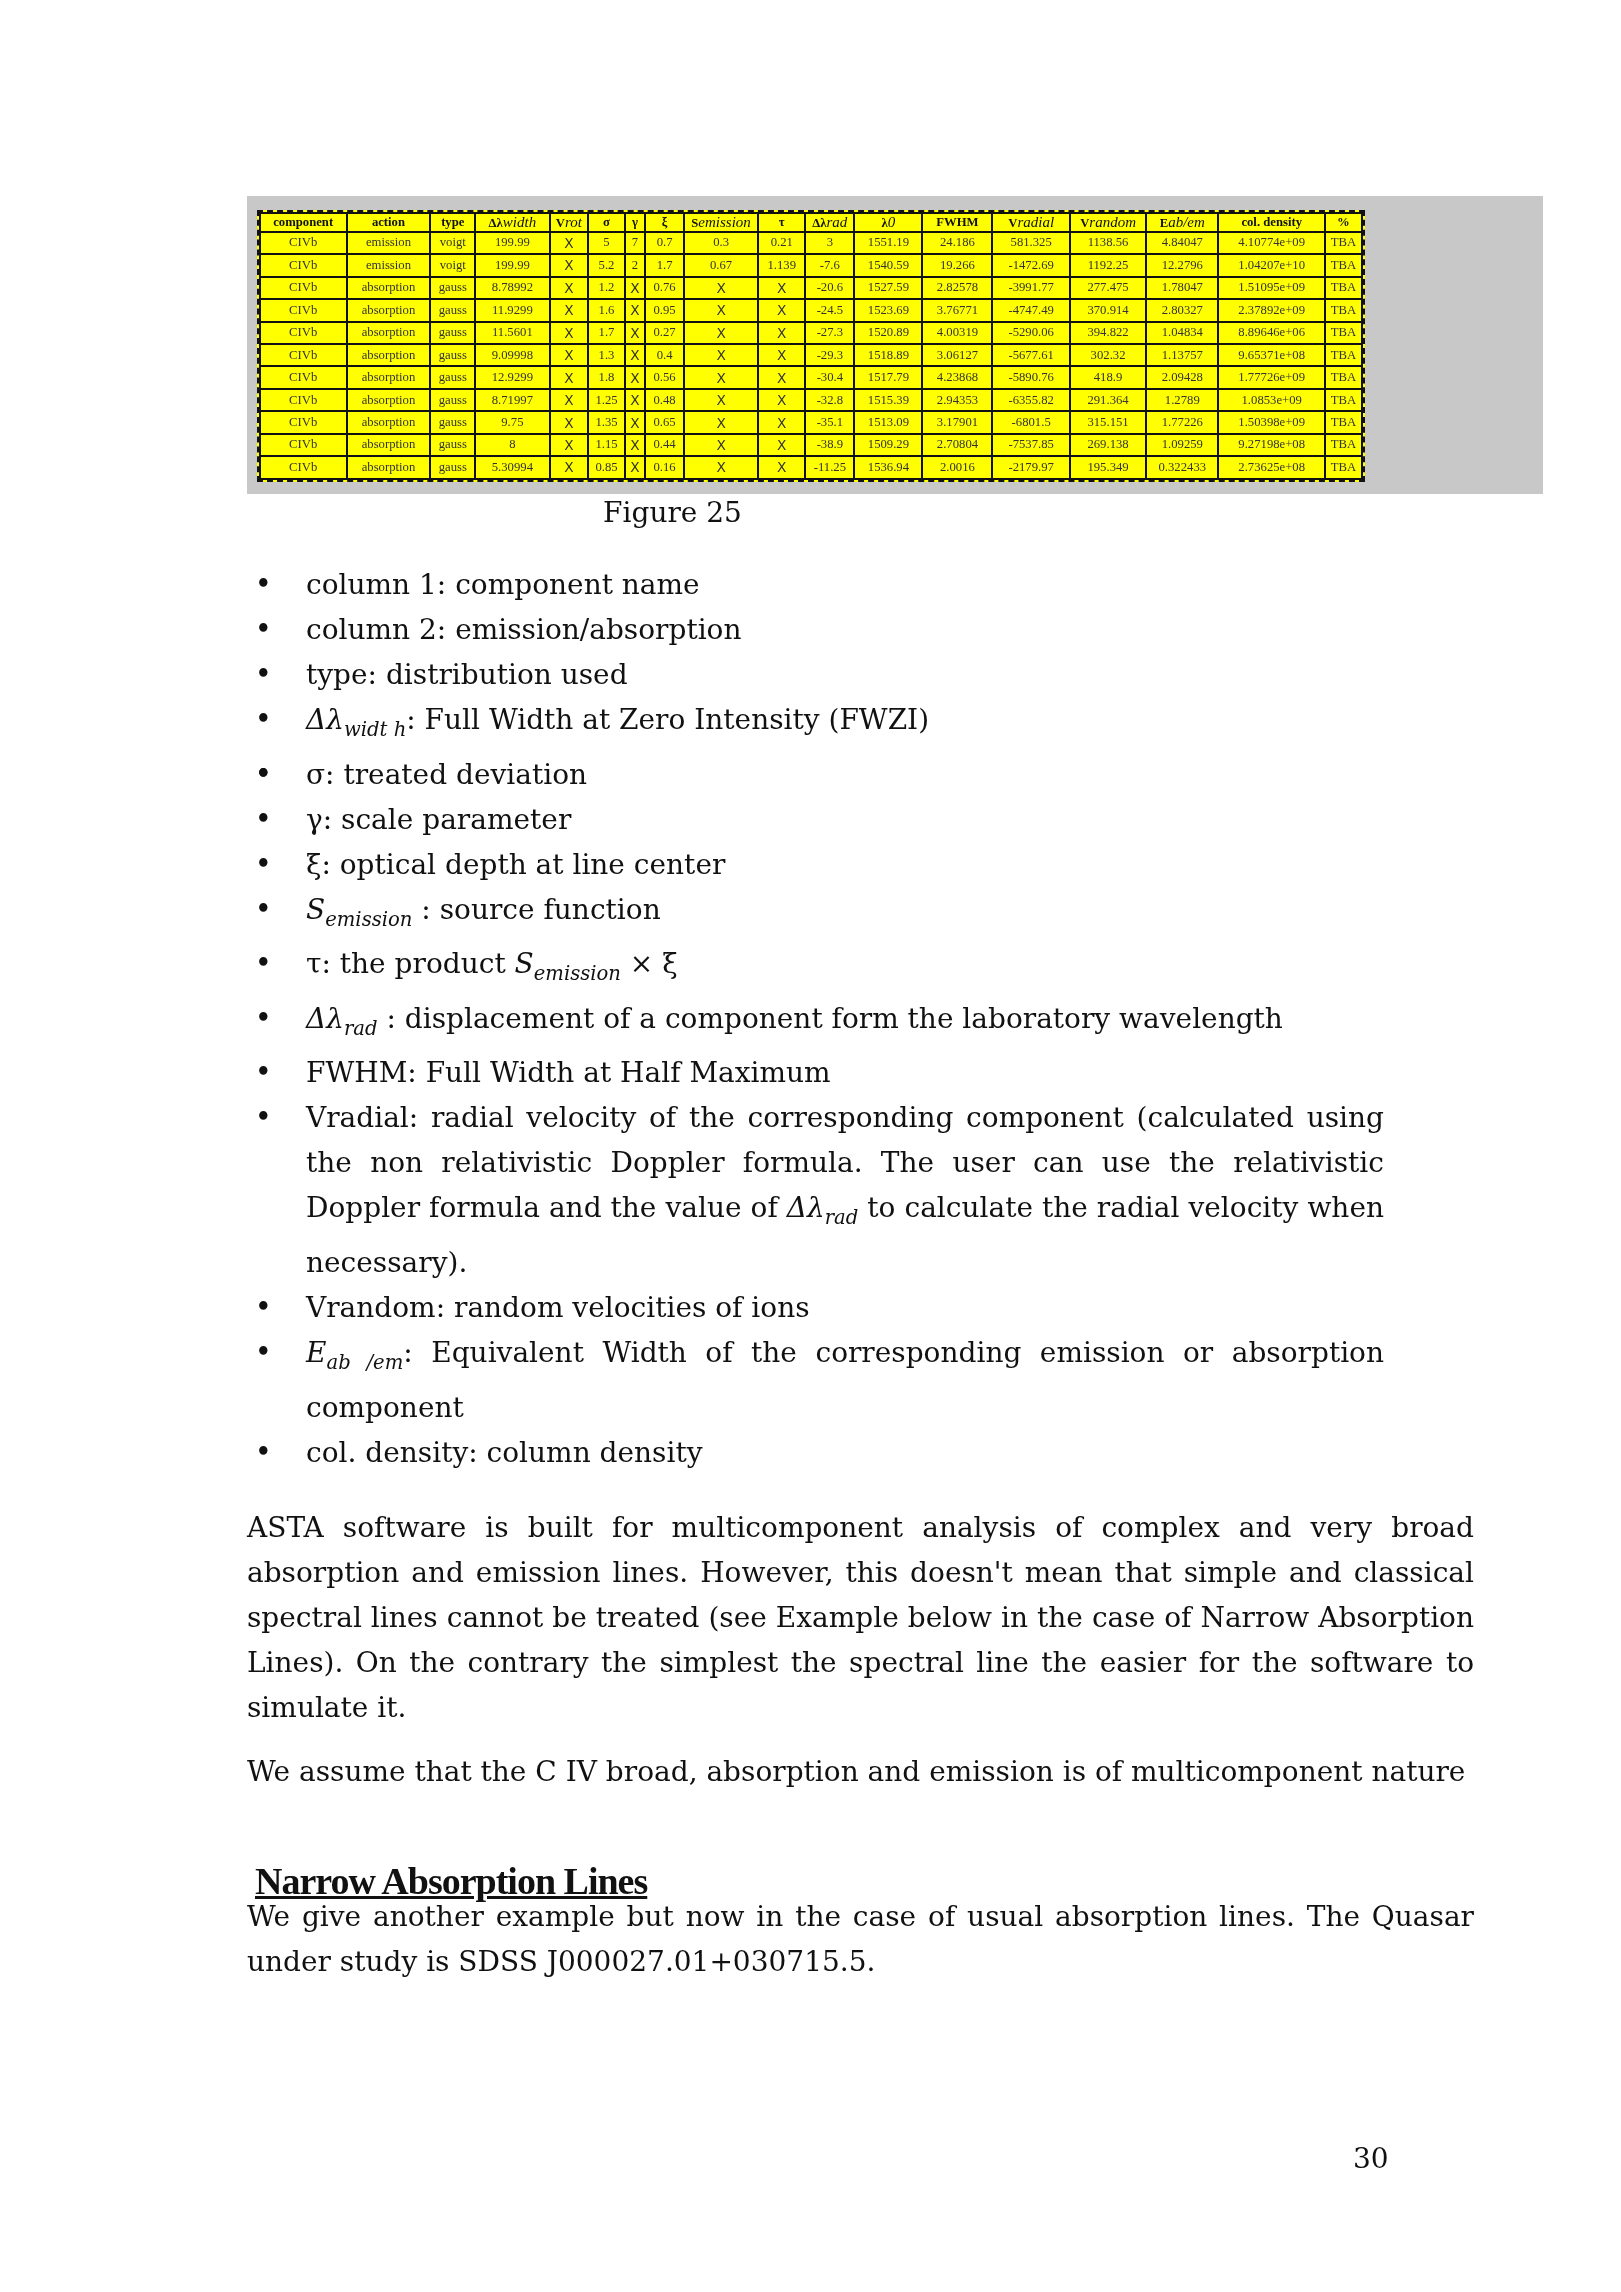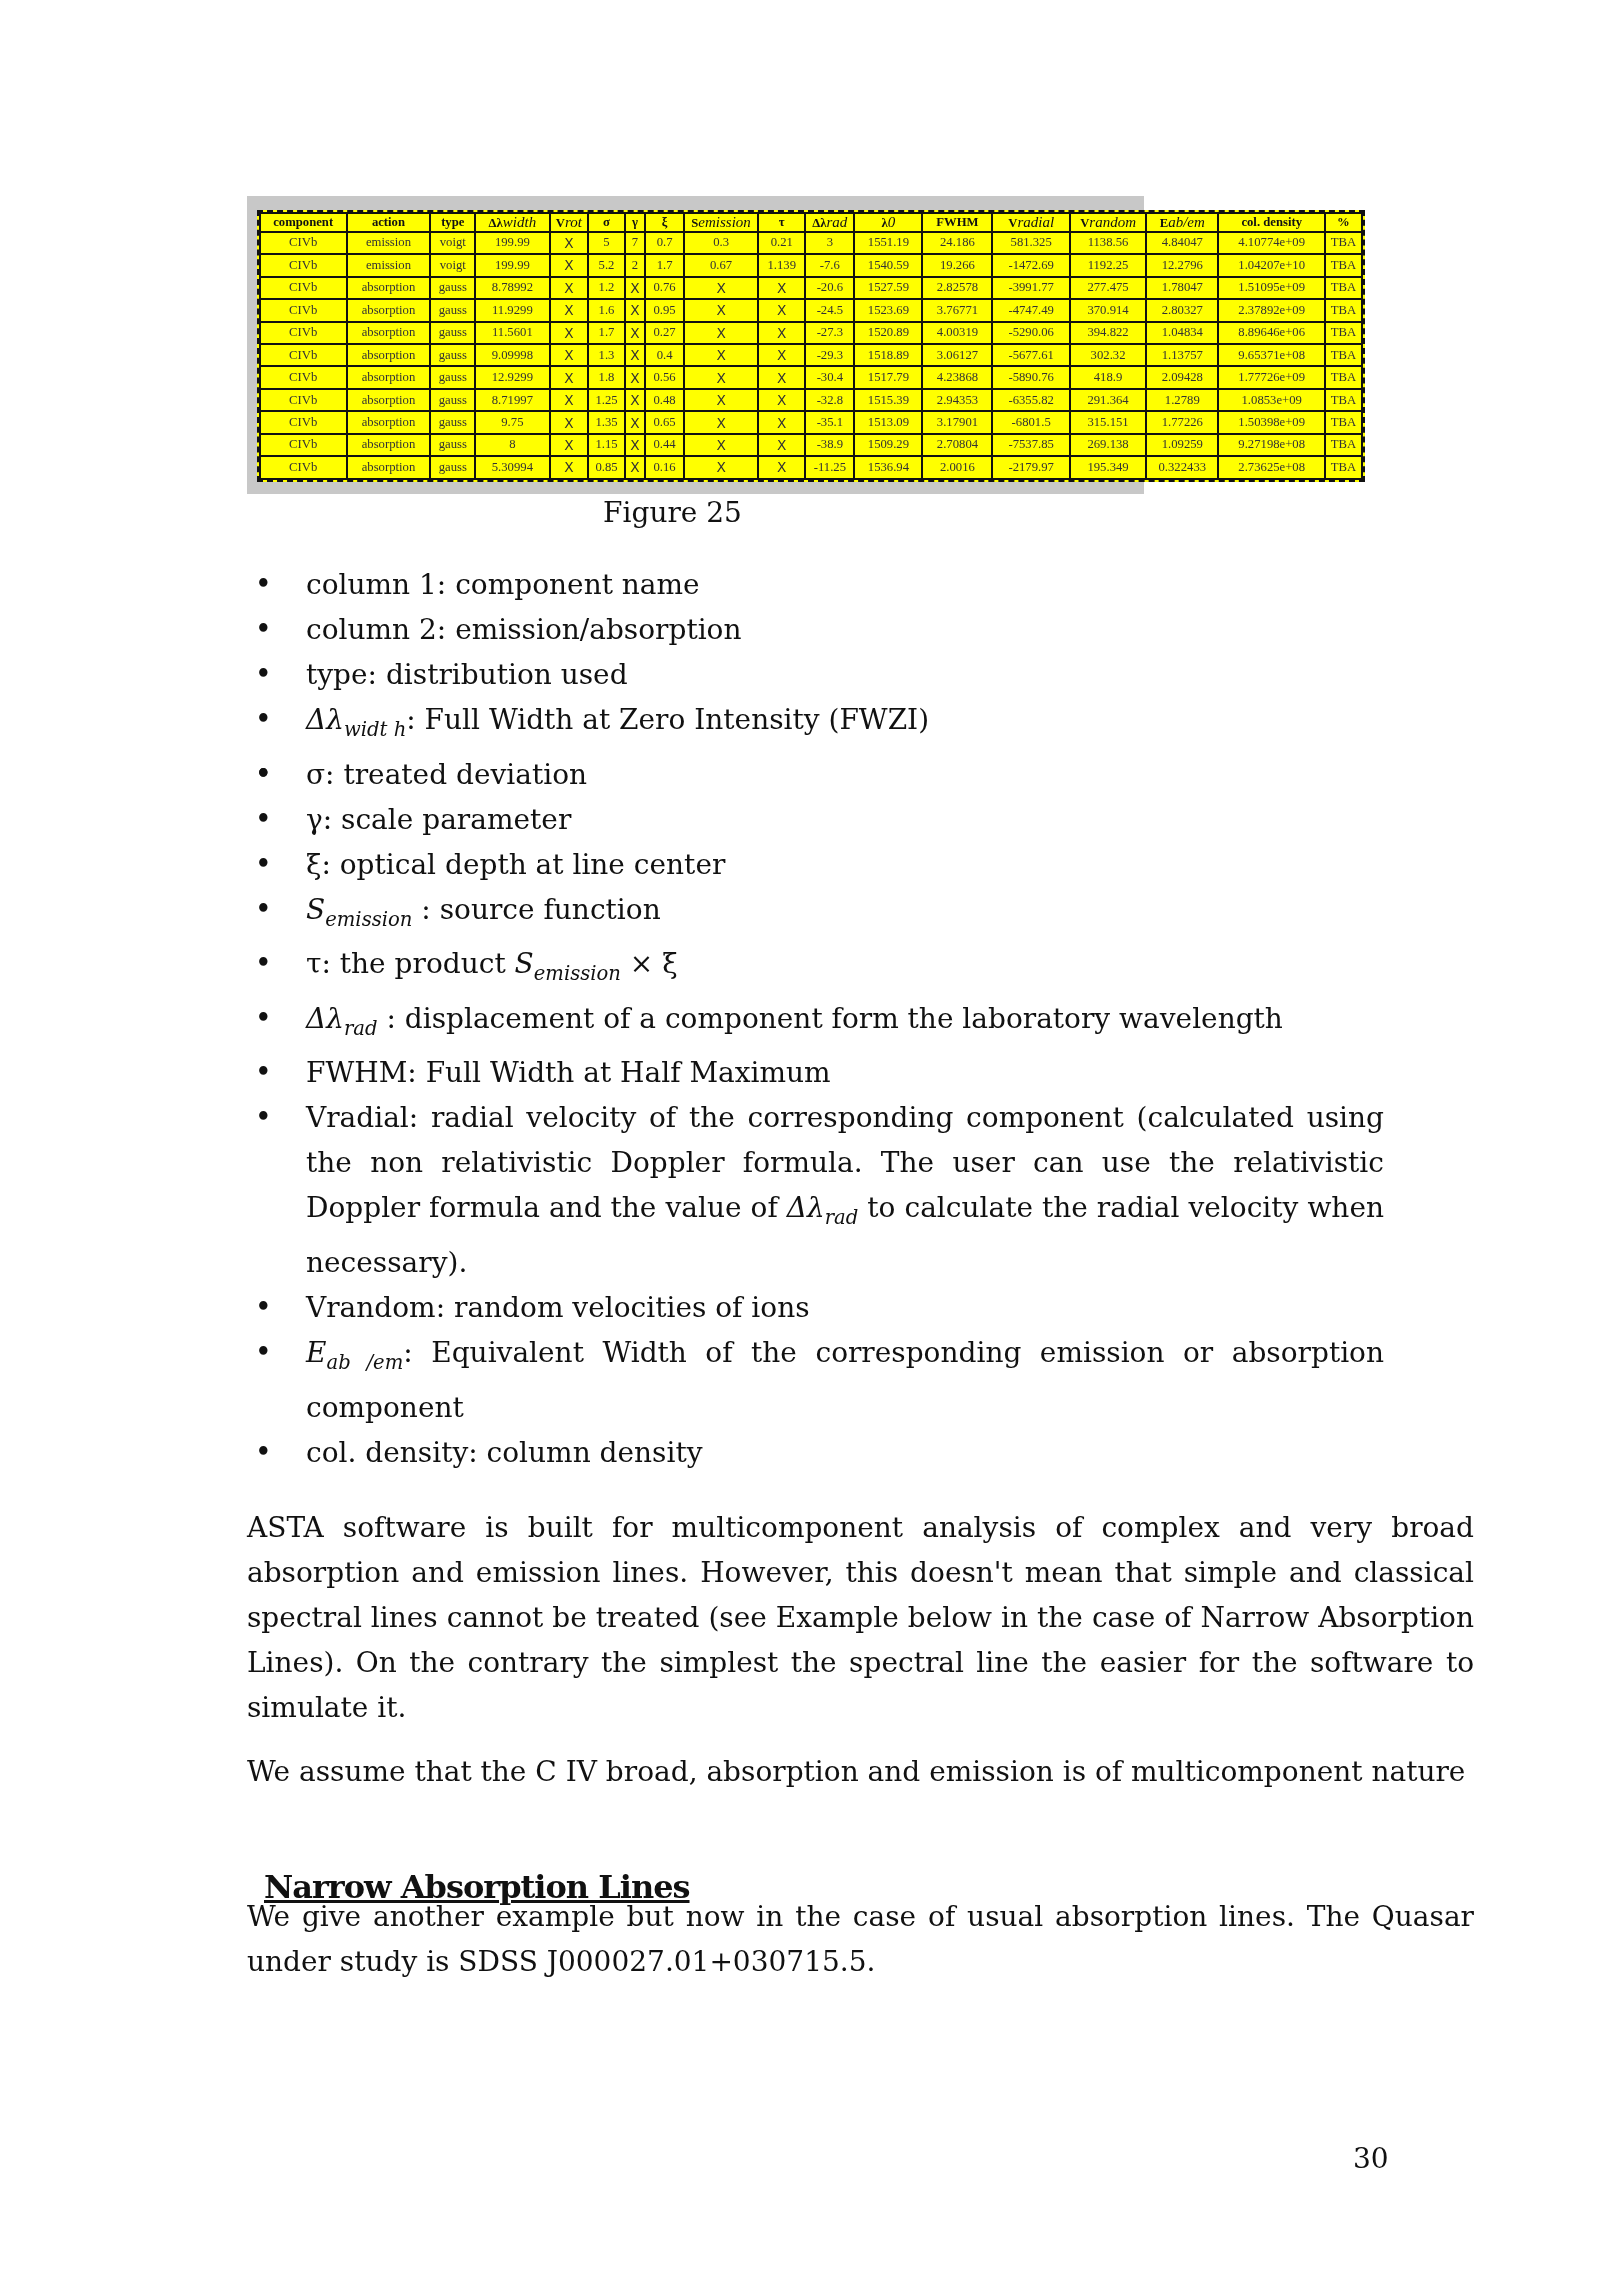--- a/index.html
+++ b/index.html
@@ -1,19 +1,19 @@
 <!DOCTYPE html>
 <html><head>
   <meta charset="utf-8">
   <style>
     html, body { margin: 0; padding: 0; background: #ffffff; }
     body { width: 1621px; height: 2293px; position: relative; overflow: hidden;
       font-family: "DejaVu Serif", "Liberation Serif", serif; color: #111; }
 
-    .fig-frame { position: absolute; left: 247px; top: 196px; width: 897px; height: 298px;
+    .fig-frame { position: absolute; left: 247px; top: 196px; width: 1296px; height: 298px;
       background: #c8c8c8; }
     .fig-table-wrap { position: absolute; left: 9.8px; top: 13.7px; width: 1108px; height: 272px;
       border: 2.9px dashed #111; background: #ffff00; box-sizing: border-box; }
     table.data { border-collapse: collapse; width: 100%; height: 100%;
       font-family: "Liberation Serif", serif; font-size: 12.7px; color: #333; table-layout: fixed; }
     table.data th, table.data td { border: 2px solid #111; text-align: center; padding: 0; background: #ffff00;
       white-space: nowrap; overflow: hidden; }
     table.data th { font-weight: bold; color: #111; font-size: 12.7px; }
     table.data th i { font-weight: normal; font-size: 15px; }
     table.data td.x { font-family: "DejaVu Sans", sans-serif; font-size: 13.7px; }
@@ -23,22 +23,22 @@
 
     ul.defs { position: absolute; left: 247px; top: 562px; width: 1137px; margin: 0; padding: 0;
       list-style: none; font-size: 28px; line-height: 45px; }
     ul.defs li { position: relative; padding-left: 59px; text-align: justify; }
     ul.defs li .bullet { position: absolute; left: 7.8px; top: 0; font-size: 29px; }
     .m { font-style: italic; }
     .m sub { font-size: 19.6px; font-style: italic; }
 
     .para { position: absolute; left: 247px; width: 1227px; font-size: 28px; line-height: 45px;
       text-align: justify; margin: 0; }
-    .heading { position: absolute; left: 247px; top: 1851px; font-size: 32px; text-decoration: underline;
-      font-weight: bold; margin: 17px; letter-spacing: -1px; }
+    .heading { position: absolute; left: 247px; top: 1851px; font-size: 38px; text-decoration: underline;
+      font-weight: bold; margin: 8px; letter-spacing: -1px; font-family: Liberation Serif, serif; }
     .page-num { position: absolute; left: 1353px; top: 2142px; font-size: 28px; }
   </style>
 </head>
 <body>
 
 <div class="fig-frame">
   <div class="fig-table-wrap">
     <table class="data">
       <colgroup>
         <col style="width:83px">

